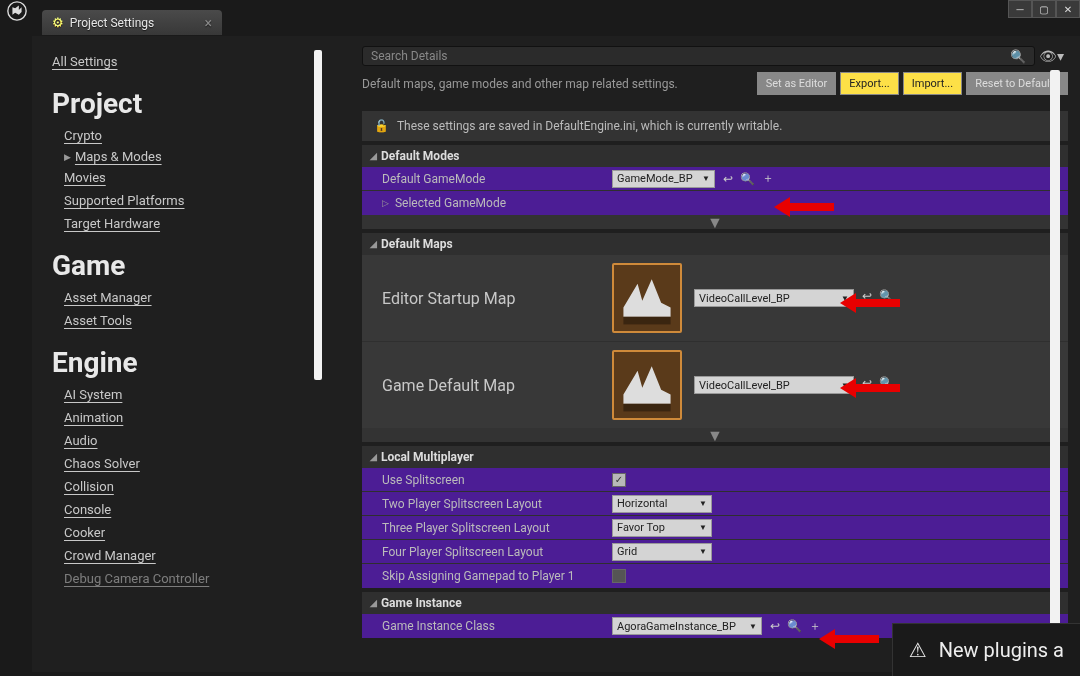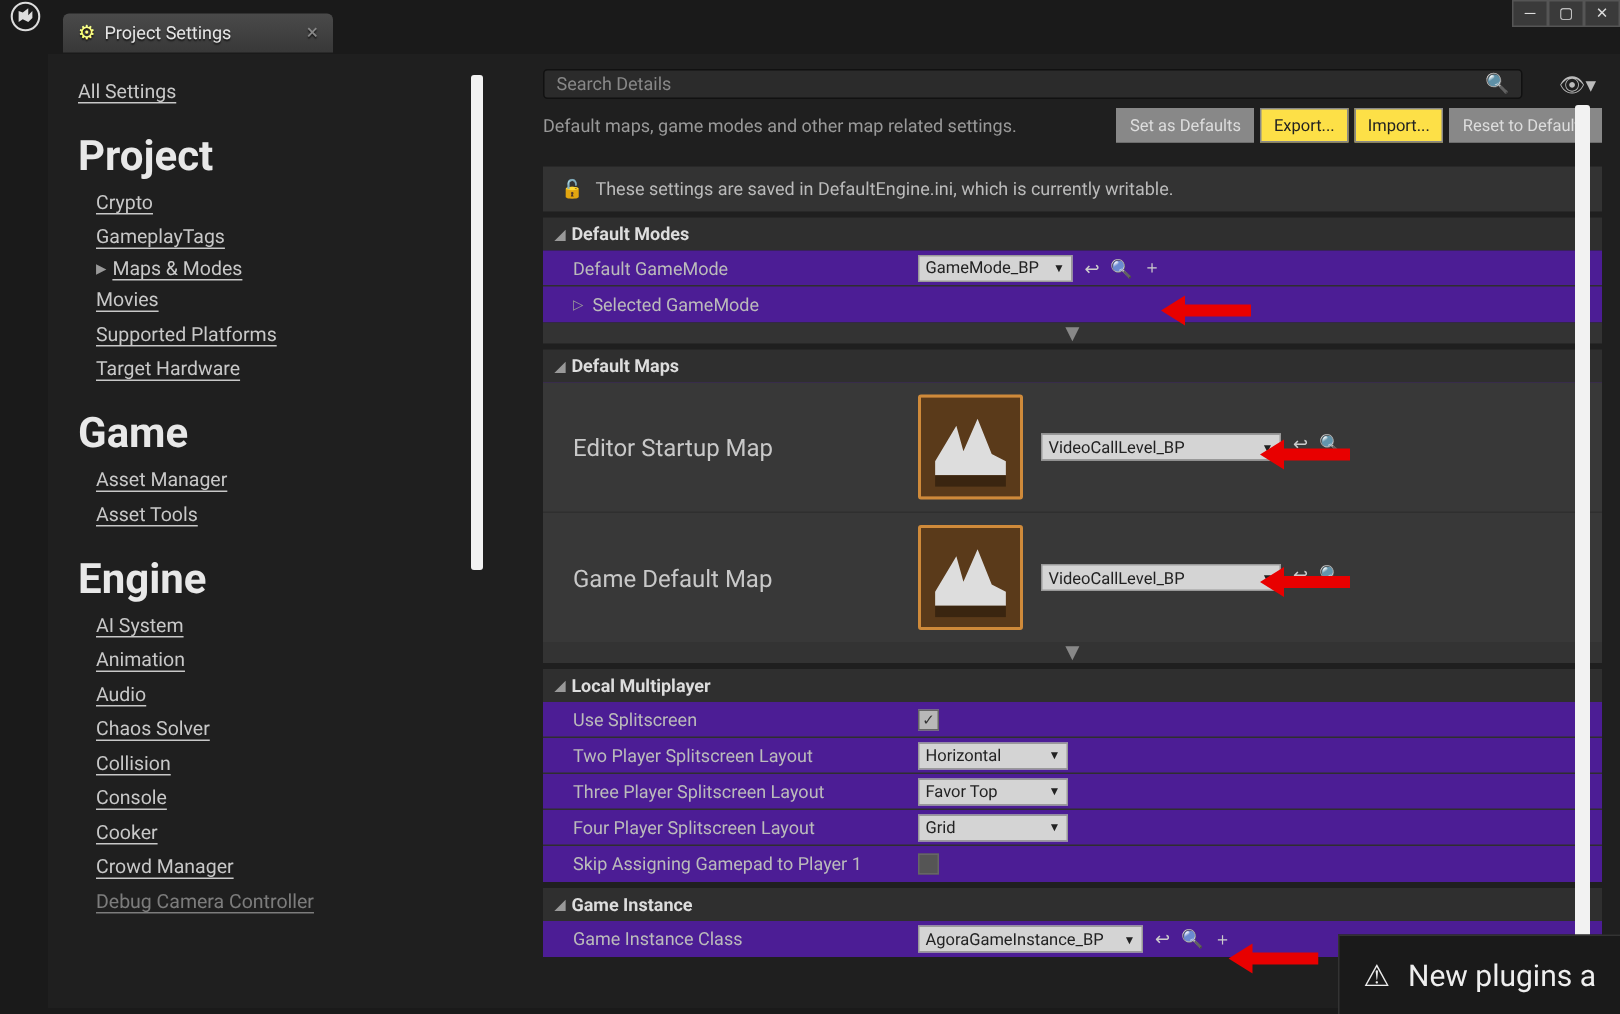--- a/index.html
+++ b/index.html
@@ -13,21 +13,21 @@
 .tab::after{content:"×";position:absolute;right:10px;color:#888;font-size:14px}
 .main{display:flex;height:636px}
 .sidebar{width:296px;background:#1f1f1f;padding:14px 10px 0 20px;overflow:hidden;position:relative}
 .scrollbar-l{position:absolute;right:6px;top:14px;width:8px;height:330px;background:#f2f2f2;border-radius:2px}
 .s-link{color:#c8c8c8;font-size:13px;text-decoration:underline;text-underline-offset:3px;cursor:pointer;display:block;padding:4px 0}
 .s-heading{font-size:28px;color:#e8e8e8;font-weight:700;margin:14px 0 4px 0}
 .s-group{margin-left:12px}
 .s-item{display:flex;align-items:center;gap:4px;padding:2px 0}
 .tri{font-size:9px;color:#999}
 .content{flex:1;background:#1f1f1f;padding:10px 12px 0 34px;overflow:hidden;position:relative}
-.search-row{display:flex;gap:20px;align-items:center;margin-bottom:6px}
+.search-row{display:flex;gap:0;align-items:center;margin-bottom:6px}
 .search{flex:1;height:20px;background:#2b2b2b;border:1px solid #111;border-radius:3px;color:#888;font-size:12px;padding:0 8px;display:flex;align-items:center;justify-content:space-between}
 .desc-row{display:flex;justify-content:space-between;align-items:center;margin-bottom:16px}
 .desc{color:#999;font-size:12px}
 .btn-row{display:flex;gap:4px}
 .btn{background:#fde047;color:#222;font-size:11px;padding:4px 8px;border:1px solid #888;cursor:pointer}
 .info-bar{background:#333;padding:8px 12px;font-size:12px;color:#bbb;display:flex;align-items:center;gap:8px;margin-bottom:4px}
 .section-hdr{background:#2f2f2f;padding:4px 8px;font-size:12px;font-weight:bold;color:#ddd;display:flex;align-items:center;gap:4px}
 .section-body{background:#4c1d95;padding:0}
 .prop-row{display:flex;align-items:center;min-height:24px;padding:1px 0 1px 20px;font-size:12px;color:#bbb;border-bottom:1px solid #2f2f2f}
 .prop-row:last-child{border-bottom:none}
@@ -76,21 +76,20 @@
 </div>
 
 <div class="main" style="margin-top:8px;padding-left:32px;">
   <div class="sidebar">
     <div class="scrollbar-l"></div>
     <a class="s-link">All Settings</a>
 
     <div class="s-heading">Project</div>
     <div class="s-group">
       <a class="s-link">Crypto</a>
-      <a class="s-link">GameplayTags</a>
       <div class="s-item">
           <span class="tri">▶</span>
           <a class="s-link" style="padding:0">Maps &amp; Modes</a>
         </div>
       <a class="s-link">Movies</a>
       <a class="s-link">Supported Platforms</a>
       <a class="s-link">Target Hardware</a>
     </div>
 
     <div class="s-heading">Game</div>
@@ -120,21 +119,21 @@
       <div class="search">
         <span>Search Details</span>
         <span class="search-icon">🔍</span>
       </div>
       <span class="eye-icon">👁▾</span>
     </div>
 
     <div class="desc-row">
       <div class="desc">Default maps, game modes and other map related settings.</div>
       <div class="btn-row">
-        <div class="btn" style="background:#888;color:#ddd">Set as Defaults</div>
+        <div class="btn" style="background:#888;color:#ddd">Set as Editor</div>
         <div class="btn">Export...</div>
         <div class="btn">Import...</div>
         <div class="btn" style="background:#888;color:#ddd">Reset to Defaults</div>
       </div>
     </div>
 
     <div class="info-bar">
       <span>🔓</span>
       <span>These settings are saved in DefaultEngine.ini, which is currently writable.</span>
     </div>

